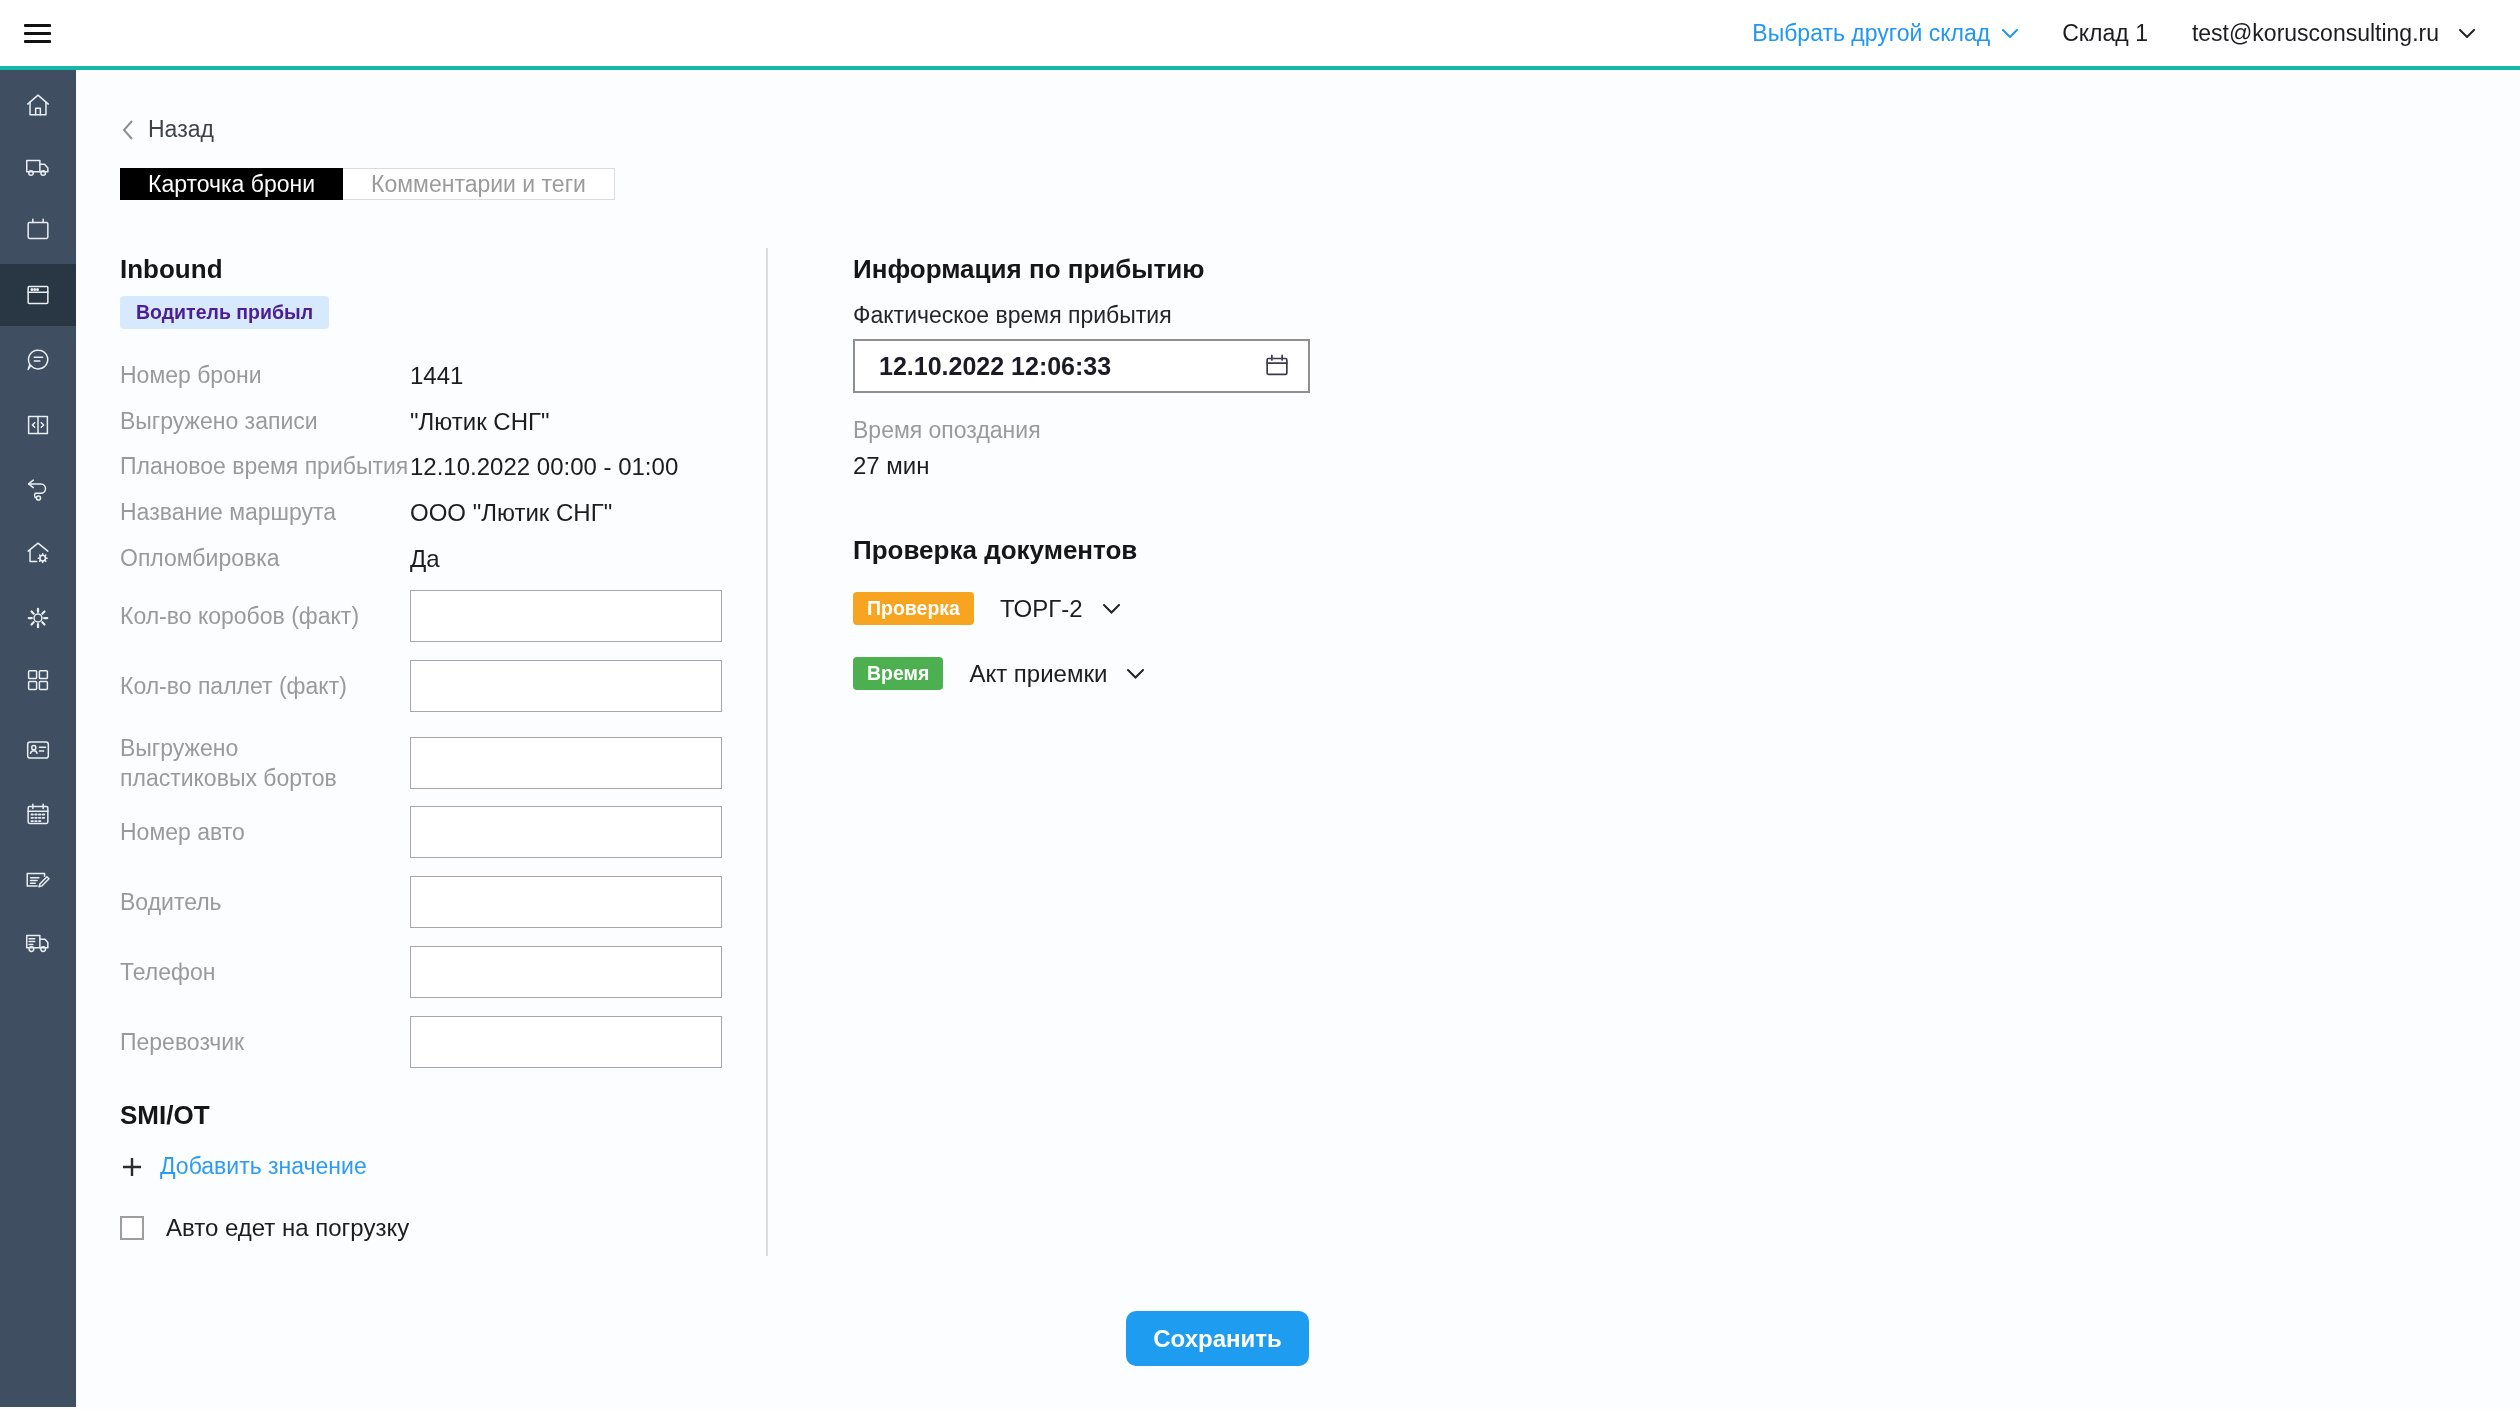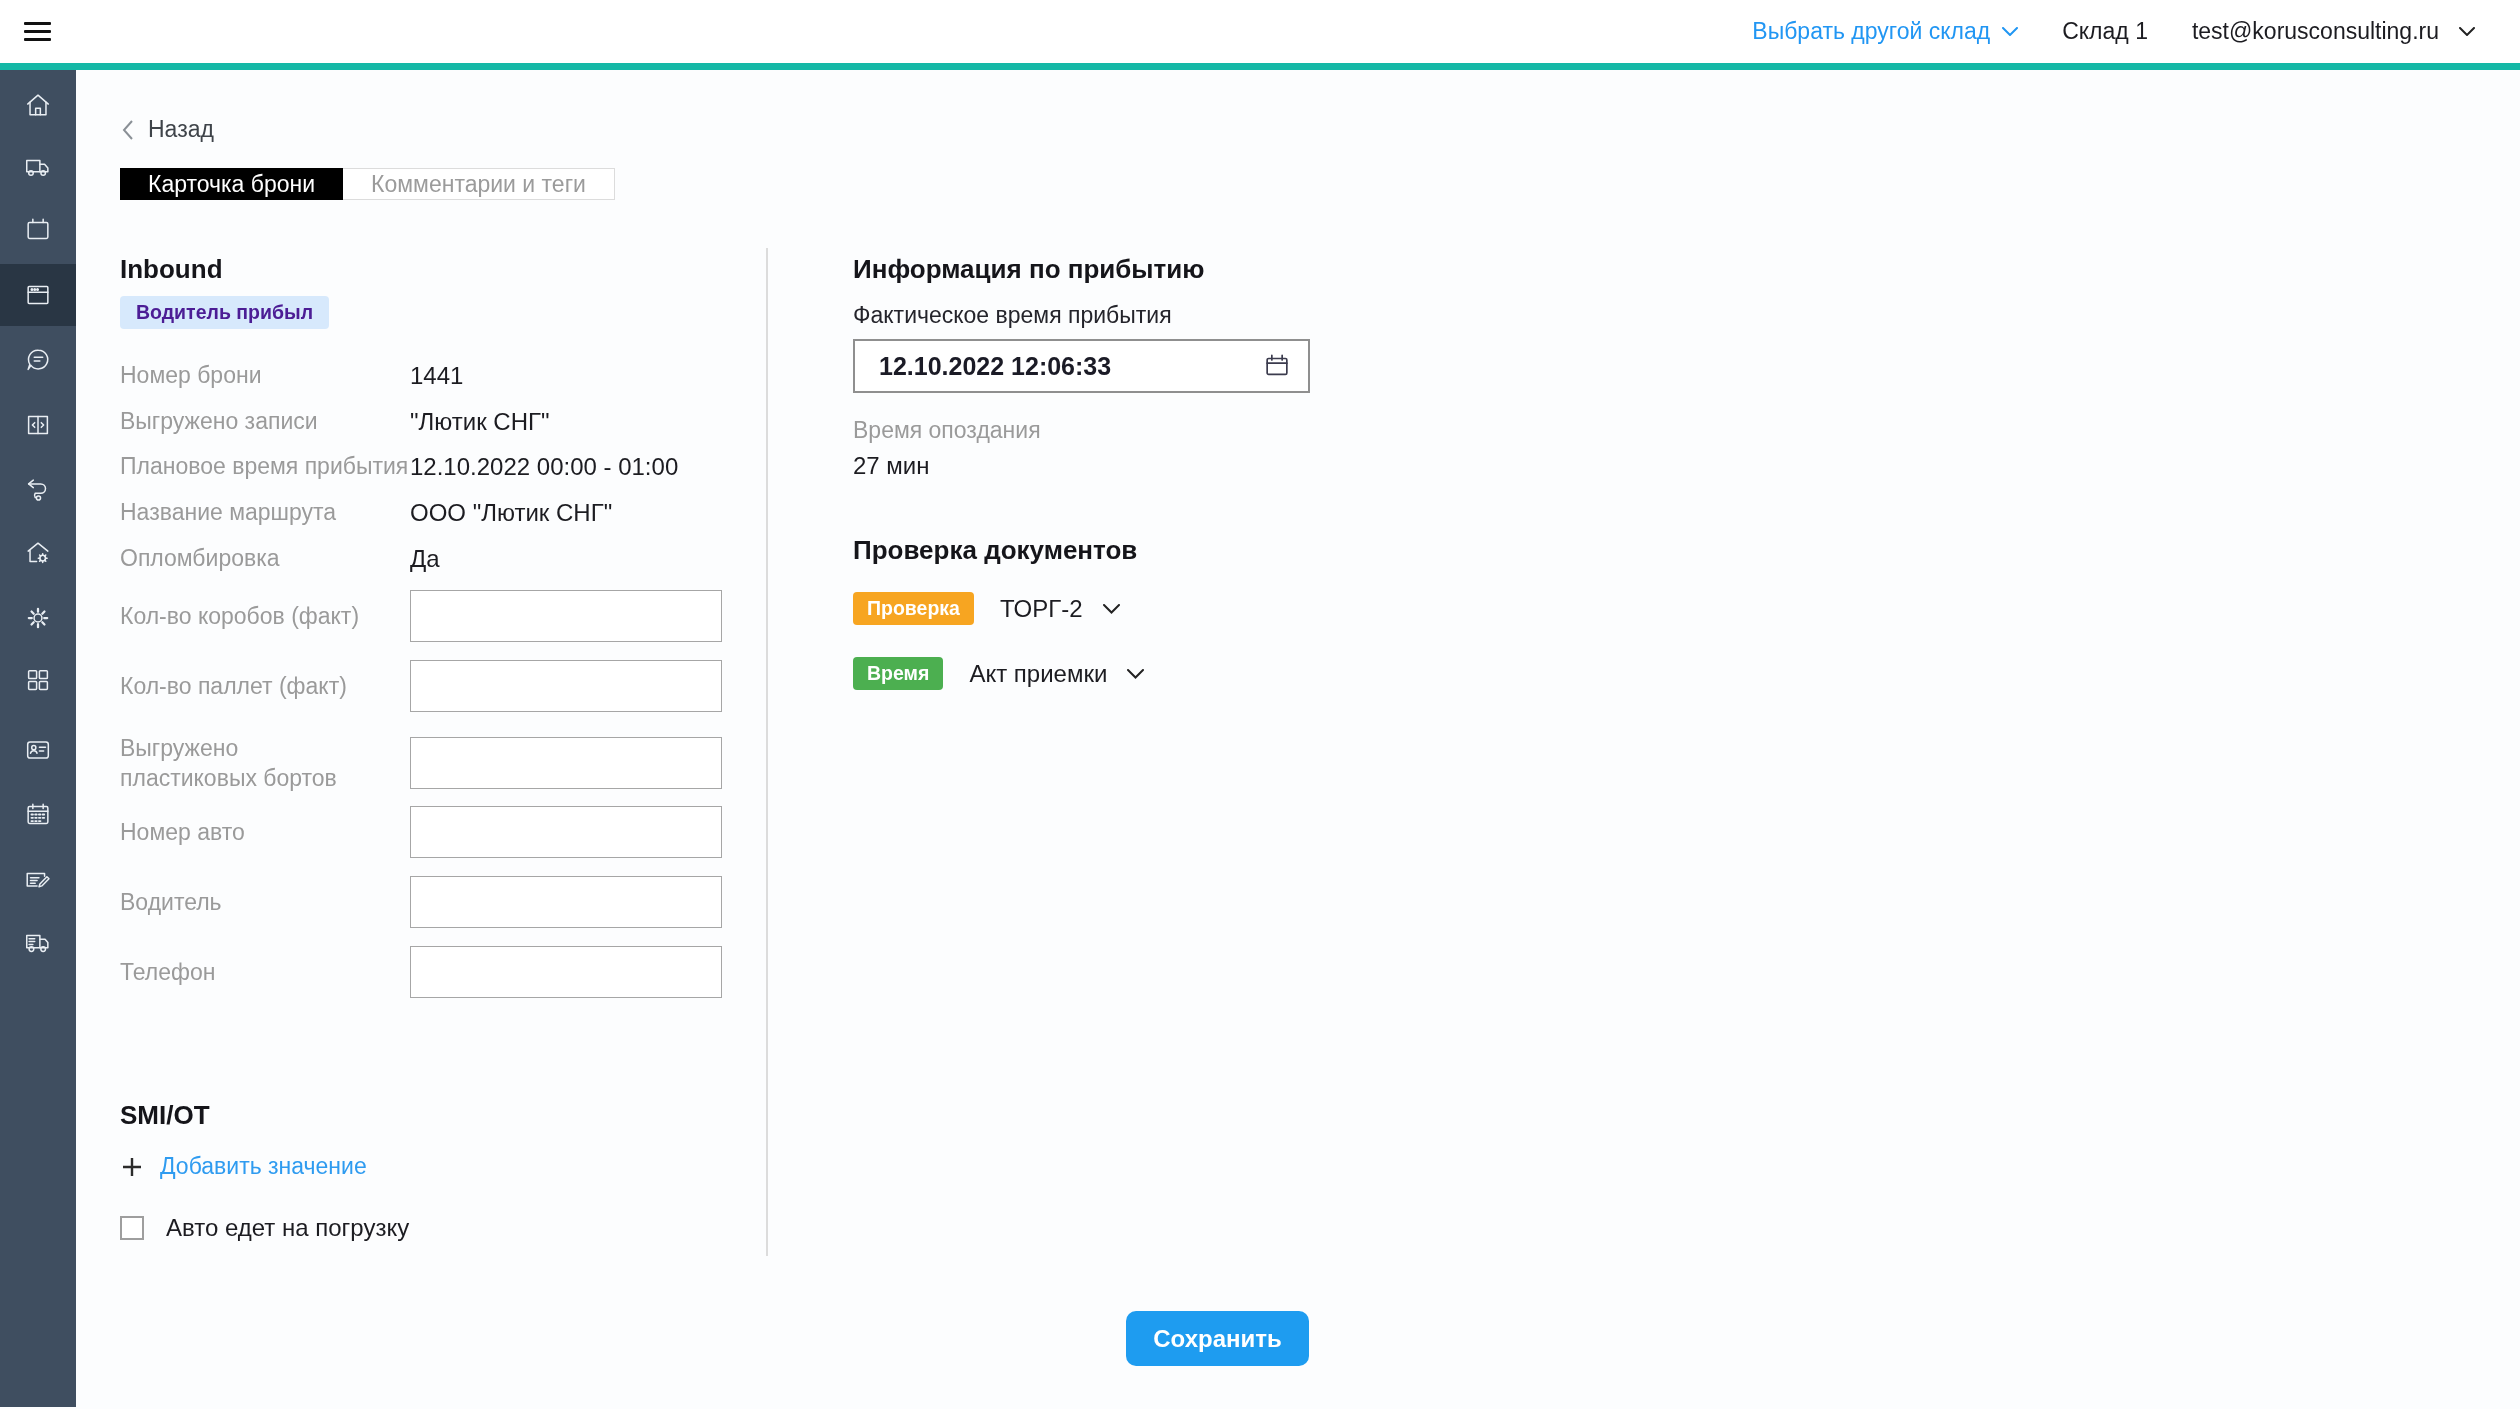--- a/index.html
+++ b/index.html
@@ -1,21 +1,21 @@
 <!DOCTYPE html>
 <html><head>
 <meta charset="utf-8">
 <style>
   * { box-sizing: border-box; }
   body { margin:0; background:#ffffff; font-family:"Liberation Sans", sans-serif; color:#1c1c21; }
   #page { position:relative; width:2520px; height:1409px; background:#fcfdfe; overflow:hidden; }
 
   
   .topbar { position:absolute; top:0; left:0; width:2520px; height:70px; background:#ffffff;
-            border-bottom:7px solid #14b8a6; display:flex; align-items:center;
+            border-bottom:4px solid #14b8a6; display:flex; align-items:center;
             justify-content:space-between; padding:0 45px 0 24px; z-index:6; }
   .burger { width:27px; cursor:pointer; }
   .burger span { display:block; height:3px; background:#111; margin:5px 0; border-radius:1px; }
   .topbar-right { display:flex; align-items:center; gap:44px; font-size:23px; }
   .wh-link { color:#2196f3; display:flex; align-items:center; gap:12px; cursor:pointer; }
   .user-box { display:flex; align-items:center; gap:20px; cursor:pointer; }
   .warehouse-name { color:#1c1c21; }
 
   
   .sidebar { position:absolute; top:70px; left:0; width:76px; height:1337px; background:#3f4e60; z-index:5; }
@@ -287,20 +287,24 @@
     <input value="" style="">
   </div>
   <div class="irow" style="top:876px">
     <div class="lbl">Водитель</div>
     <input value="" style="">
   </div>
   <div class="irow" style="top:946px">
     <div class="lbl">Телефон</div>
     <input value="" style="">
   </div>
+  <div class="irow" style="top:1016px">
+    <div class="lbl">Перевозчик</div>
+    <input value="" style="">
+  </div>
 
   <div class="h2" style="left:120px; top:1100px;">SMI/OT</div>
 
   <div class="add-row">
     <svg viewBox="0 0 24 24">
         <path d="M12 3 V21 M3 12 H21"></path>
       </svg>
     <span class="txt">Добавить значение</span>
   </div>
 

